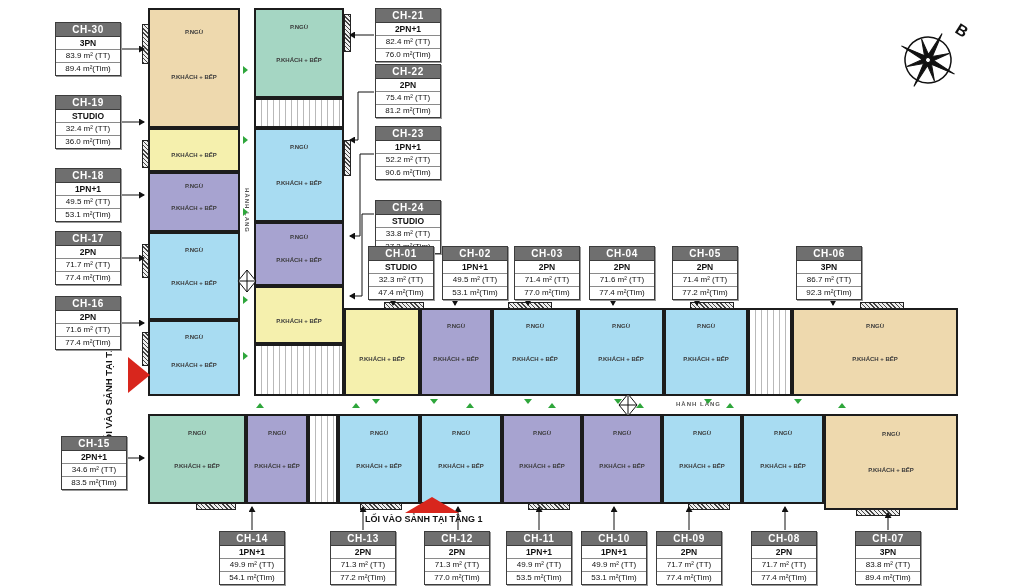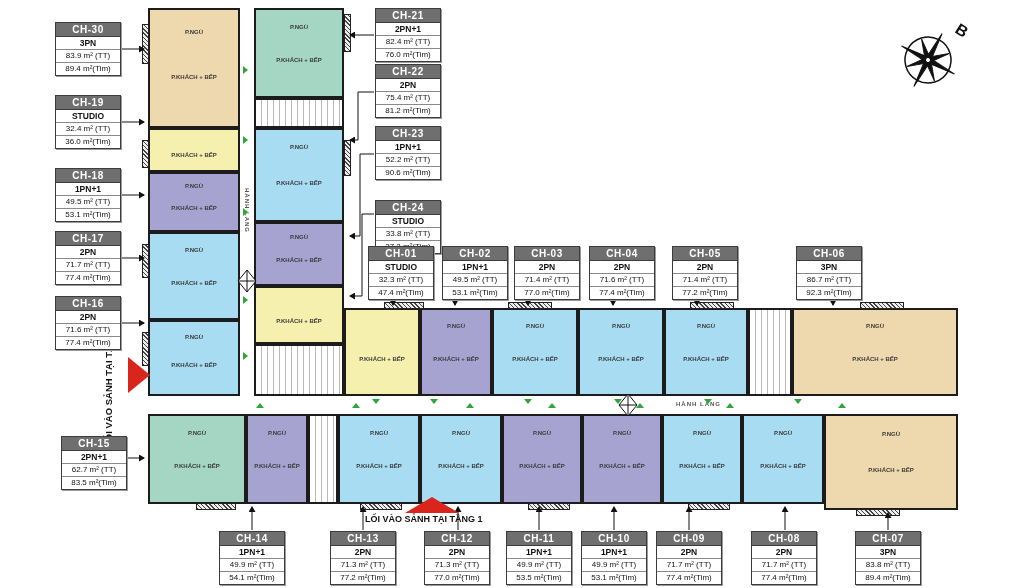--- a/index.html
+++ b/index.html
@@ -273,21 +273,21 @@
   </div>
   <div class="callout" style="left:55px;top:296px">
     <div class="co-h">CH-16</div>
     <div class="co-r co-type">2PN</div>
     <div class="co-r">71.6 m²  (TT)</div>
     <div class="co-r">77.4 m²(Tim)</div>
   </div>
   <div class="callout" style="left:61px;top:436px">
     <div class="co-h">CH-15</div>
     <div class="co-r co-type">2PN+1</div>
-    <div class="co-r">62.7 m²  (TT)</div>
+    <div class="co-r">34.6 m²  (TT)</div>
     <div class="co-r">83.5 m²(Tim)</div>
   </div>
 
   <div class="callout" style="left:375px;top:8px">
     <div class="co-h">CH-21</div>
     <div class="co-r co-type">2PN+1</div>
     <div class="co-r">82.4 m²  (TT)</div>
     <div class="co-r">76.0 m²(Tim)</div>
   </div>
   <div class="callout" style="left:375px;top:64px">

